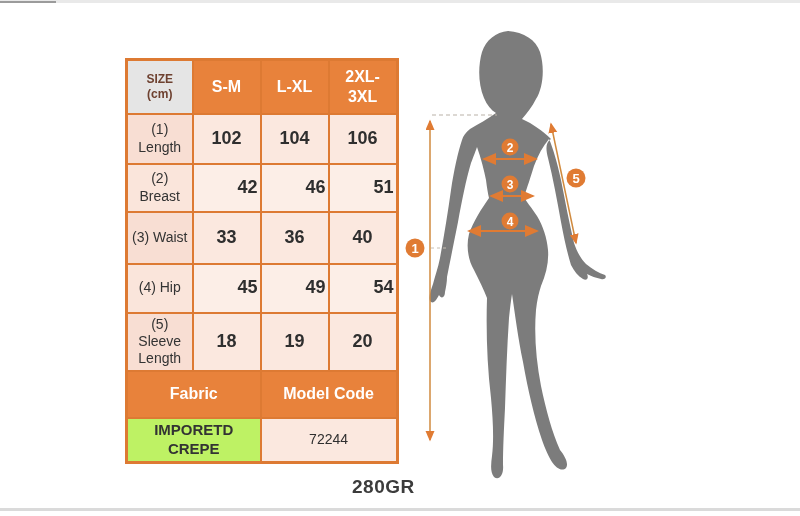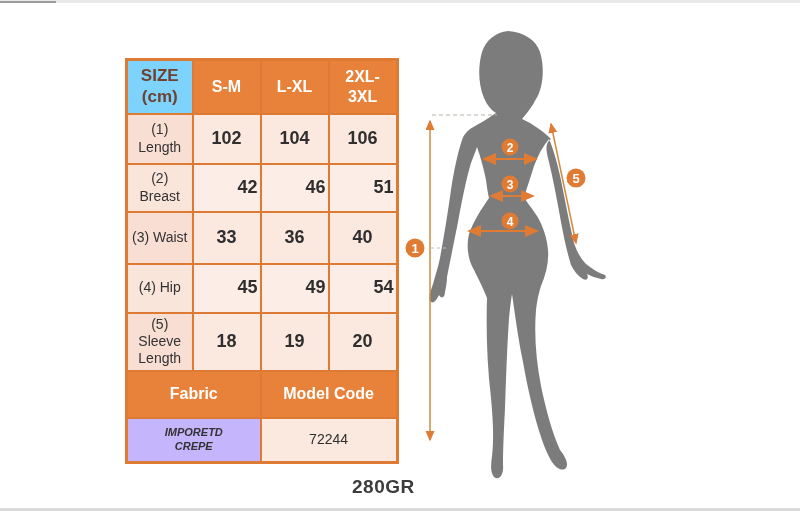--- a/index.html
+++ b/index.html
@@ -14,26 +14,26 @@
   
   table.size-table{position:absolute;left:125px;top:58px;border-collapse:collapse;table-layout:fixed;
     border:3px solid #dd7a33;}
   table.size-table td{border:2px solid #dd7a33;text-align:center;vertical-align:middle;padding:0 2px;
     white-space:pre-line;line-height:1.22;}
   tr.r-head{height:54px;}
   tr.r1{height:50px;} tr.r2{height:48px;} tr.r3{height:52px;} tr.r4{height:49px;margin-left:8px;} tr.r5{height:58px;}
   tr.r-fhead{height:47px;} tr.r-fval{height:45px;}
 
   td.hd{background:#e8823b;color:#ffffff;font-weight:bold;font-size:16px;}
-  td.hd-size{background:#7dd3fc;color:#6e4130;font-weight:bold;font-size:17px;}
+  td.hd-size{background:#e5e5e5;color:#6e4130;font-weight:bold;font-size:12px;}
   td.lbl{background:#f8ded3;color:#333333;font-size:14px;}
   td.val{background:#fbe8df;color:#2f2f2f;font-size:18px;font-weight:600;}
   tr.r2 td.lbl, tr.r4 td.lbl{background:#fae5db;}
   tr.r2 td.val, tr.r4 td.val{background:#fceee7;padding-left:44px;}
-  td.fab{background:#c4b5fd;color:#333333;font-size:11px;font-weight:600;font-style:italic;}
+  td.fab{background:#bef264;color:#333333;font-size:15px;font-weight:600;}
   td.mcode{background:#fbe8df;color:#2f2f2f;font-size:14px;font-weight:400;}
 
   
   .figure-svg{position:absolute;left:400px;top:20px;}
 
   .weight-note{position:absolute;left:352px;top:476px;font-size:19px;font-weight:600;color:#3c3c3c;letter-spacing:0.5px;}
 </style>
 </head>
 <body>
 

